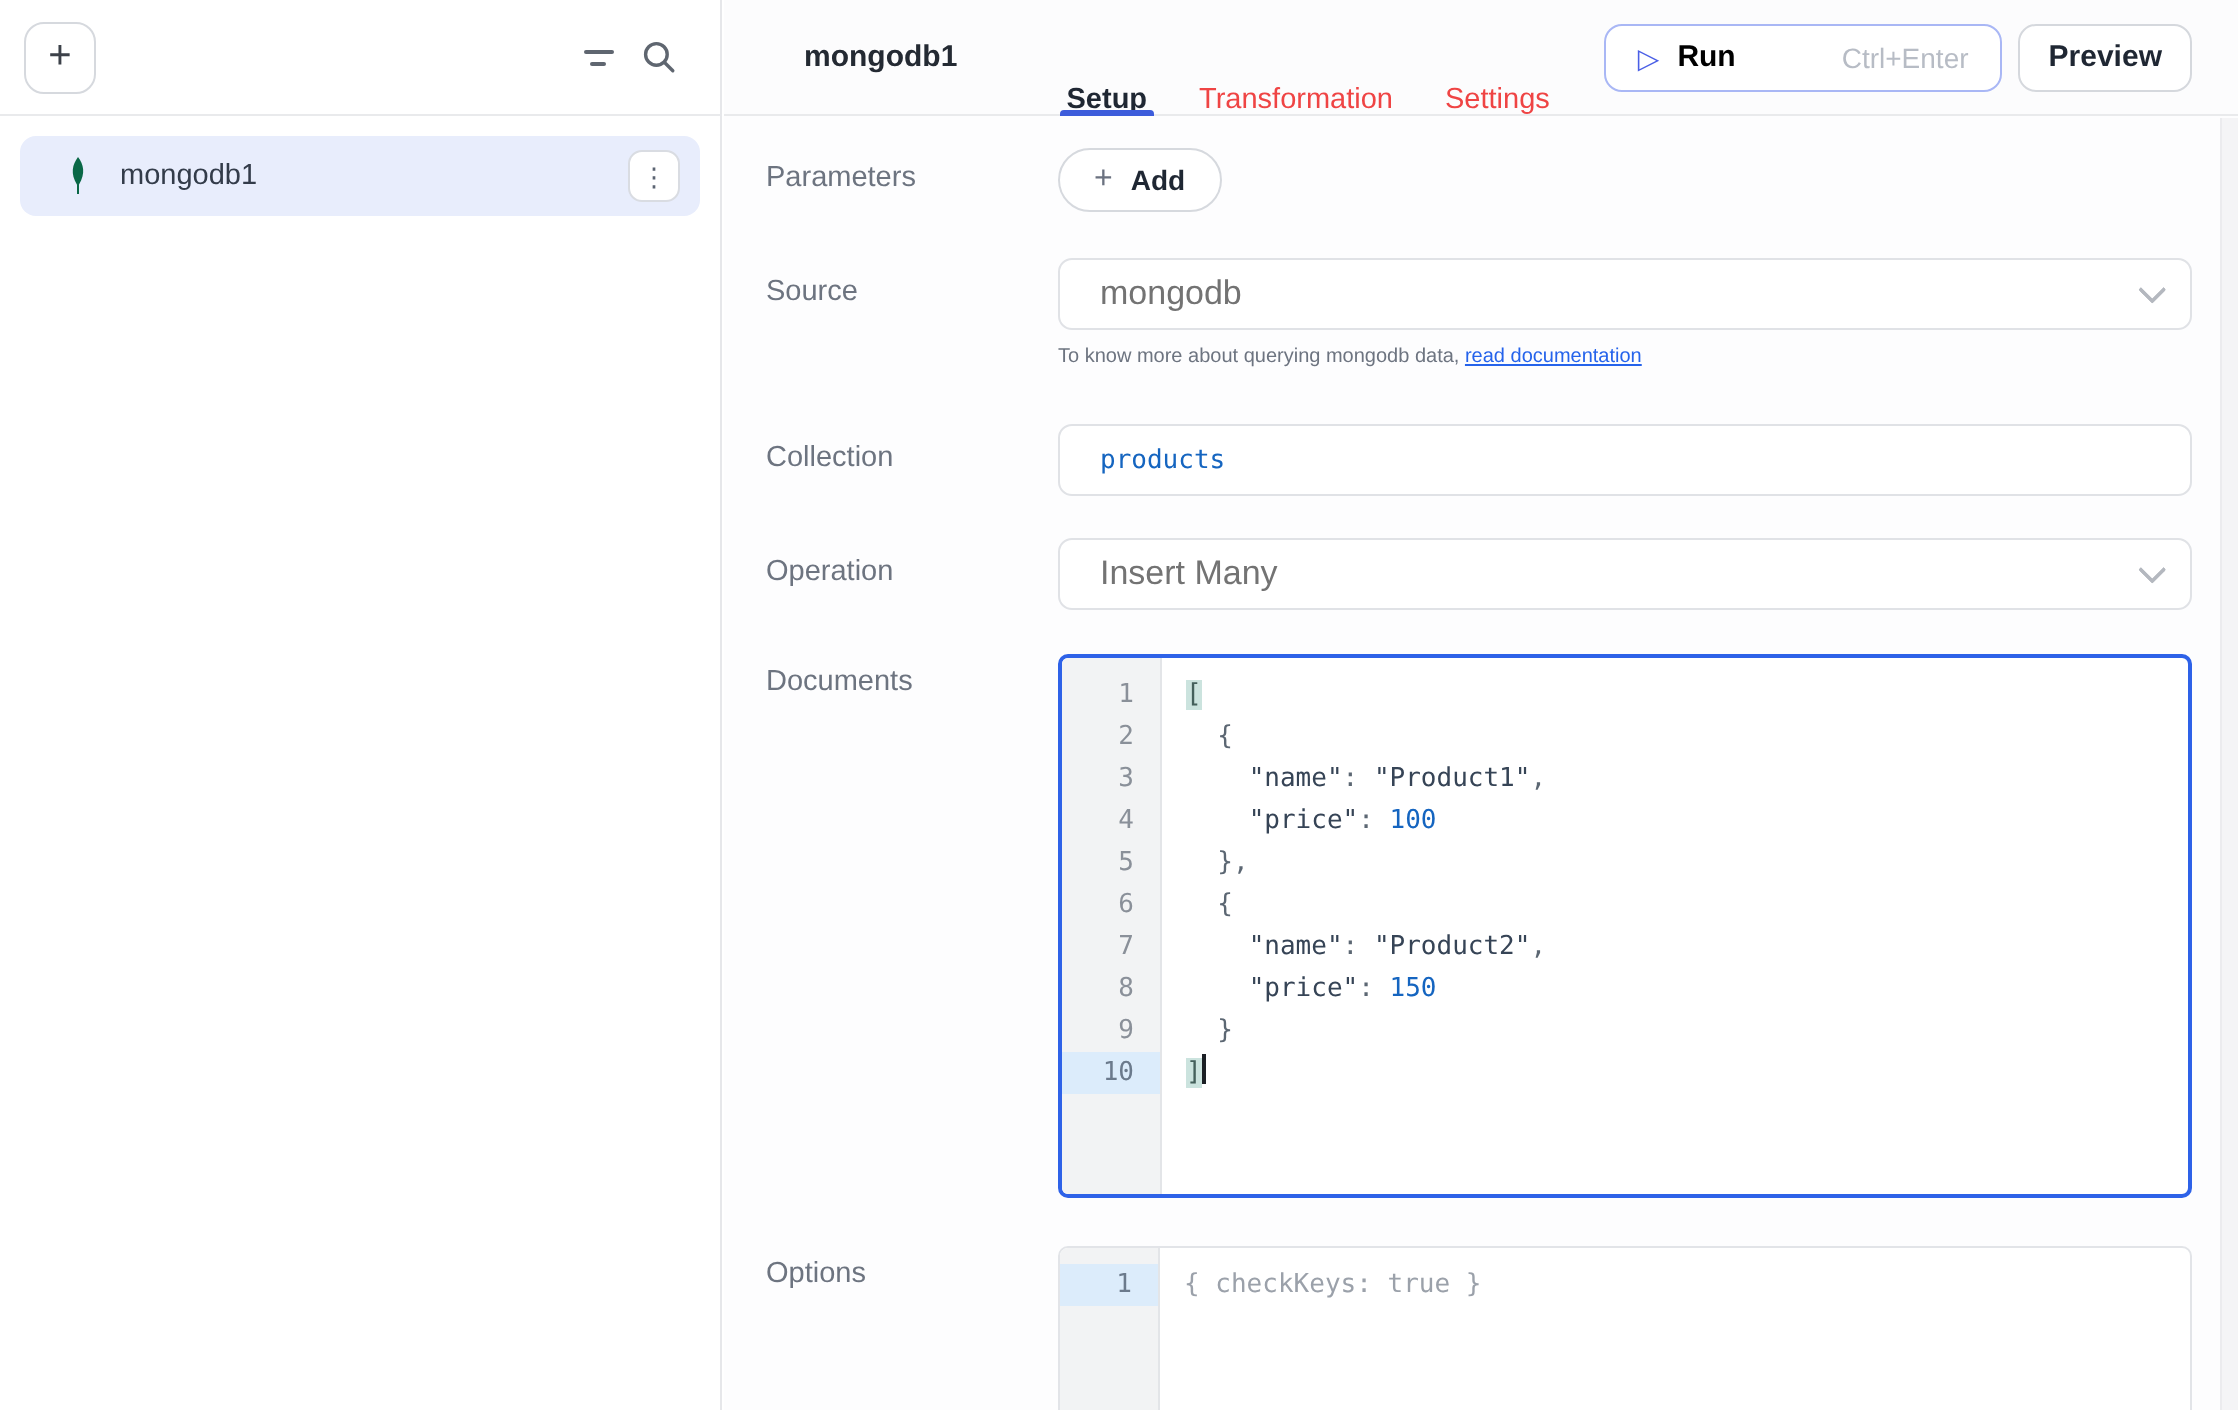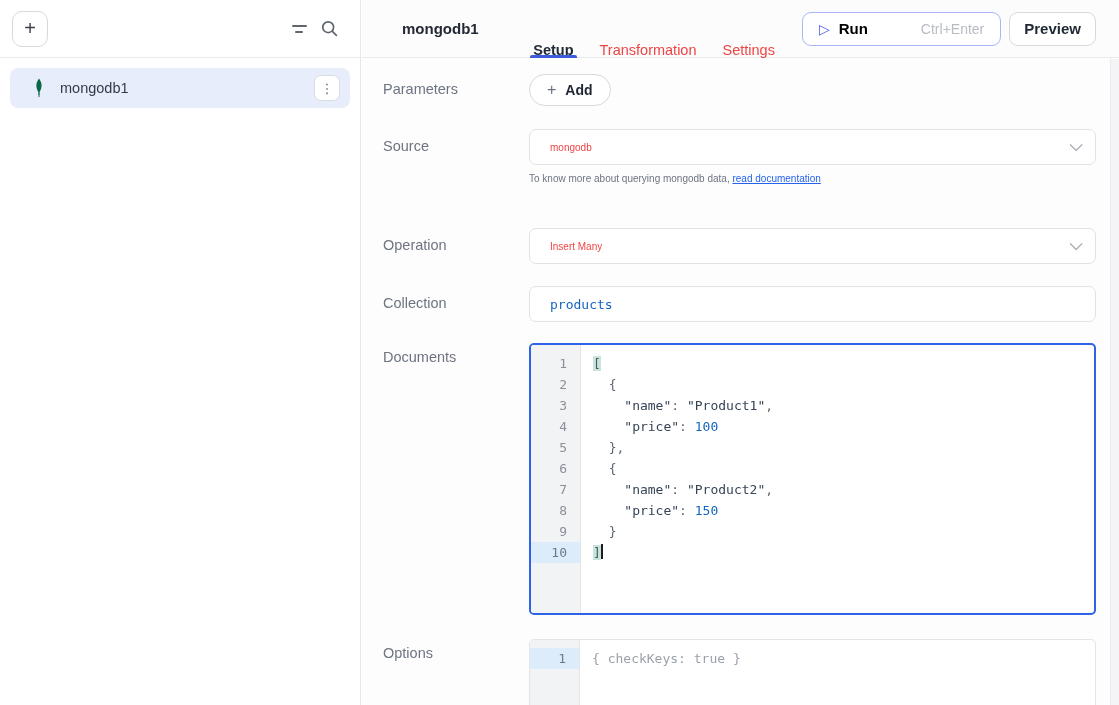--- a/index.html
+++ b/index.html
@@ -93,27 +93,27 @@
 
   .row-parameters { margin-bottom: 23px; }
   .row-parameters .form-label { padding-top: 7px; }
   .add-btn {
     display: inline-flex; align-items: center; gap: 9px; height: 32px; padding: 0 17px;
     background: #fff; border: 1px solid #d6d9de; border-radius: 16px; cursor: pointer;
   }
   .add-plus { color: #6b7280; font-size: 16px; font-weight: 300; line-height: 1; }
   .add-label { font-size: 14px; font-weight: 600; color: #1f2733; }
 
-  .row-source { margin-bottom: 44px; }
+  .row-source { margin-bottom: 28px; }
   .row-source .form-label, .row-operation .form-label, .row-collection .form-label { padding-top: 9px; }
   .select-box {
     height: 36px; background: #fff; border: 1px solid #e0e2e6; border-radius: 7px;
     display: flex; align-items: center; padding: 0 16px 0 20px; cursor: pointer;
   }
-  .select-value { flex: 1; font-size: 10px; color: #ef4444; }
+  .select-value { flex: 1; font-size: 17px; color: #737373; }
   .chevron {
     width: 10px; height: 10px; border-right: 2.5px solid #b4b8bf; border-bottom: 2.5px solid #b4b8bf;
     transform: rotate(45deg) translateY(-3px); border-radius: 1px;
   }
   .helper-text { margin-top: 8px; font-size: 10px; color: #6d7480; }
   .helper-text a { color: #2563eb; text-decoration: underline; cursor: pointer; }
 
   .row-operation { margin-bottom: 22px; }
 
   .row-collection { margin-bottom: 21px; }
@@ -228,34 +228,34 @@
         <div class="select-box">
           <span class="select-value">mongodb</span>
           <span class="chevron"></span>
         </div>
         <div class="helper-text">
           <span>To know more about querying mongodb data, </span><a>read documentation</a>
         </div>
       </div>
     </div>
 
+    <div class="form-row row-collection">
+      <div class="form-label">Collection</div>
+      <div class="form-control">
+        <input class="text-input" value="products" style="">
+      </div>
+    </div>
+
     <div class="form-row row-operation">
       <div class="form-label">Operation</div>
       <div class="form-control">
         <div class="select-box">
           <span class="select-value">Insert Many</span>
           <span class="chevron"></span>
         </div>
-      </div>
-    </div>
-
-    <div class="form-row row-collection">
-      <div class="form-label">Collection</div>
-      <div class="form-control">
-        <input class="text-input" value="products" style="">
       </div>
     </div>
 
     <div class="form-row row-documents">
       <div class="form-label">Documents</div>
       <div class="form-control">
         <div class="code-editor focused">
           <div class="gutter">
               <div class="gutter-line">1</div>
               <div class="gutter-line">2</div>

